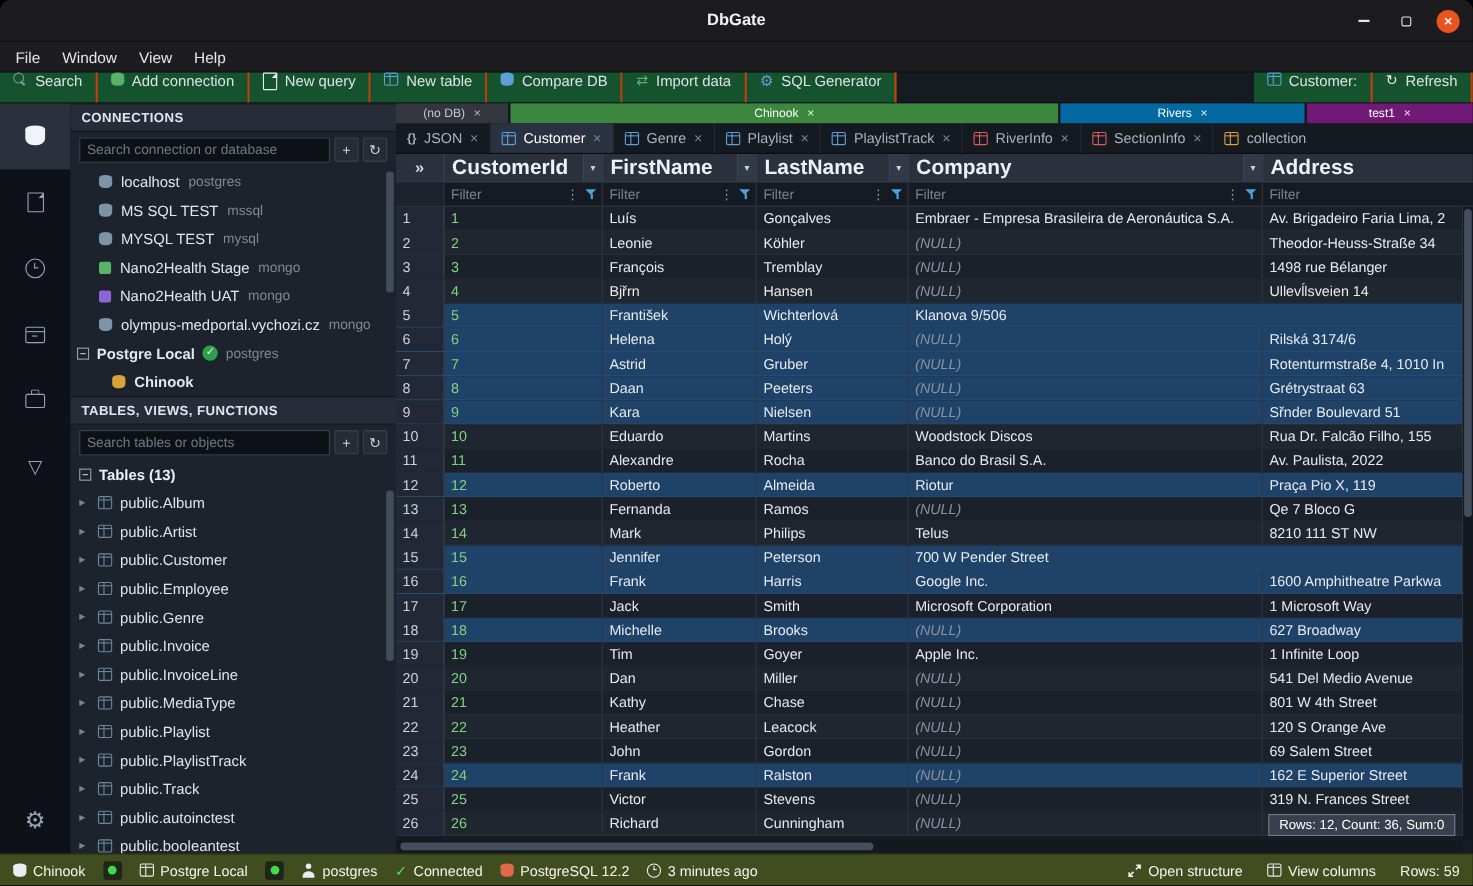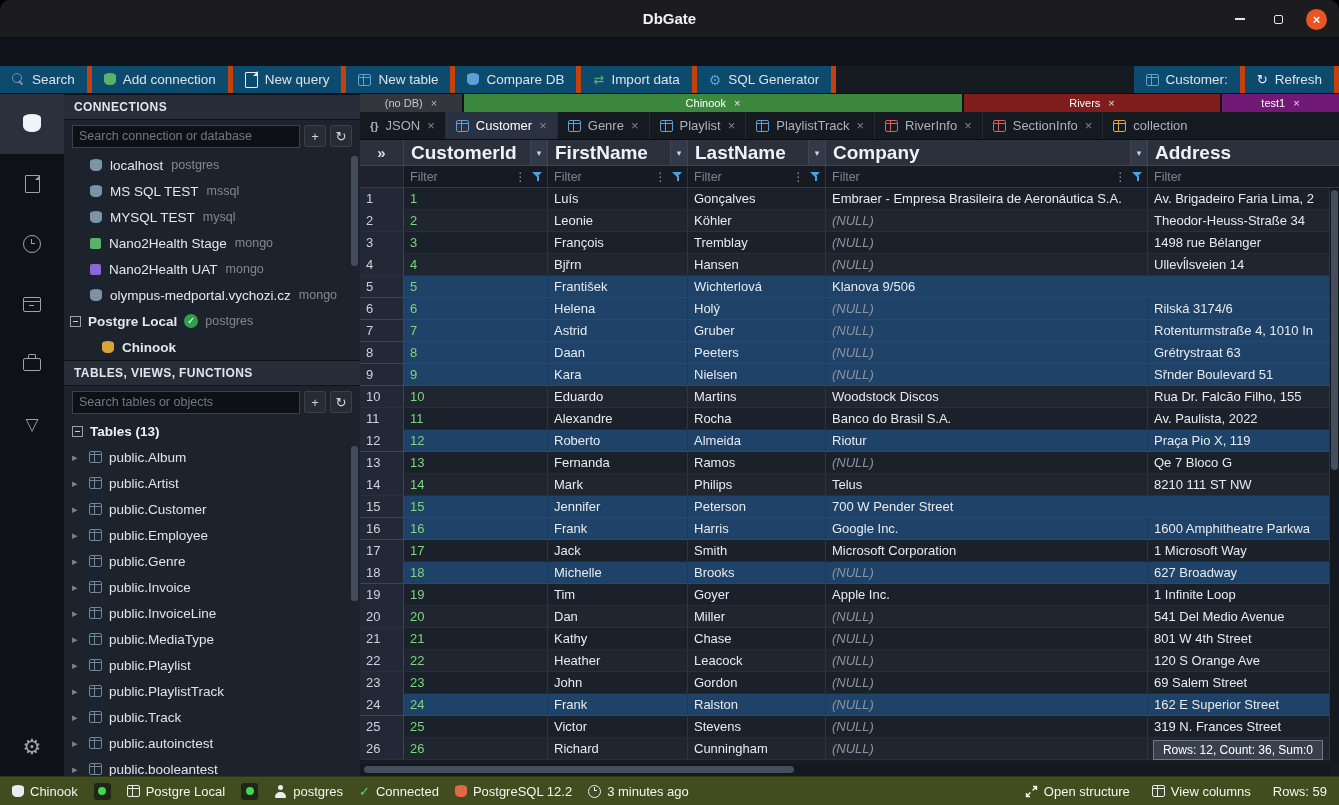--- a/index.html
+++ b/index.html
@@ -59,21 +59,21 @@
   .wc-min span{display:block;width:10px;height:1.6px;background:#e6e6e6;}
   .wc-max span{display:block;width:9px;height:9px;border:1.5px solid #e6e6e6;border-radius:2px;}
   .wc-close{width:21px;height:21px;border-radius:50%;background:#e95420;color:#fff;font-size:13px;font-weight:bold;}
 
   
   .menubar{position:absolute;left:0;top:38px;width:100%;height:28px;background:#1d1d20;display:flex;align-items:center;padding-left:4px;border-bottom:1px solid #0b0d10;}
   .menu-item{padding:0 10px;color:#e4e6e9;font-size:14px;line-height:28px;}
 
   
   .toolbar{position:absolute;left:0;top:66px;width:100%;height:28px;background:#161b22;display:flex;align-items:stretch;border-bottom:1px solid #0b0d10;}
-  .tb-btn{display:flex;align-items:center;gap:7px;padding:0 12px;color:#dde2e8;font-size:13.5px;background:#0c4a6e;border-right:5px solid #c2410c;}
+  .tb-btn{display:flex;align-items:flex-start;gap:7px;padding:0 12px;color:#dde2e8;font-size:13.5px;background:#14532d;border-right:2px solid #c2410c;}
   .tb-spacer{flex:1;}
   .tb-right{display:flex;align-items:stretch;}
 
   
   .bodywrap{position:absolute;left:0;top:94px;width:100%;height:682px;}
 
   
   .rail{position:absolute;left:0;top:0;width:64px;height:100%;background:#0e1218;}
   .rail-item{height:60px;display:flex;align-items:center;justify-content:center;color:#99a3ae;}
   .rail-item.active{background:#2a313d;color:#f0f3f7;}
@@ -163,20 +163,26 @@
         </div>
       <div class="wc wc-max">
           <span></span>
         </div>
       <div class="wc wc-close">
           <span class="glyph">×</span>
         </div>
     </div>
   </div>
 
+  <div class="menubar">
+    <span class="menu-item">File</span>
+    <span class="menu-item">Window</span>
+    <span class="menu-item">View</span>
+    <span class="menu-item">Help</span>
+  </div>
 
   <div class="toolbar">
     <div class="tb-btn">
       <span class="ico magic c-srv"></span>
       <span>Search</span>
     </div>
     <div class="tb-btn">
       <span class="ico cyl c-green"></span>
       <span>Add connection</span>
     </div>
@@ -385,21 +391,21 @@
 
       <div class="dbtabs">
         <div class="dbtab nodb">
           <span>(no DB)</span>
           <span class="x glyph">×</span>
         </div>
         <div class="dbtab" style="width:498px;background:#3b873e">
           <span>Chinook</span>
           <span class="x glyph">×</span>
         </div>
-        <div class="dbtab" style="width:256px;background:#7f1d1d">
+        <div class="dbtab" style="width:222px;background:#0369a1">
           <span>Rivers</span>
           <span class="x glyph">×</span>
         </div>
         <div class="dbtab" style="flex:1;background:#701a75;margin-right:0">
           <span>test1</span>
           <span class="x glyph">×</span>
         </div>
       </div>
 
       <div class="tabs">

